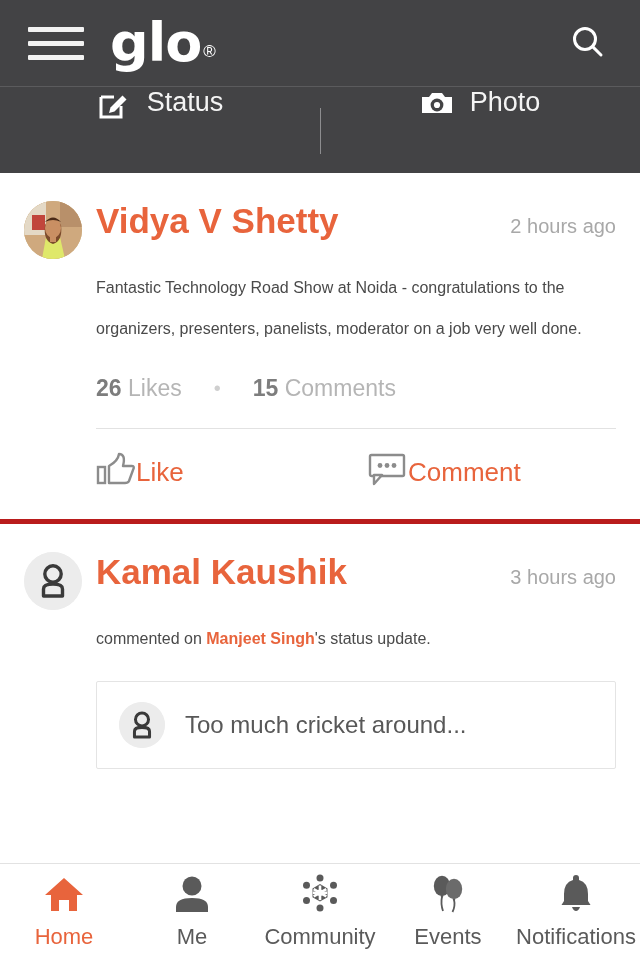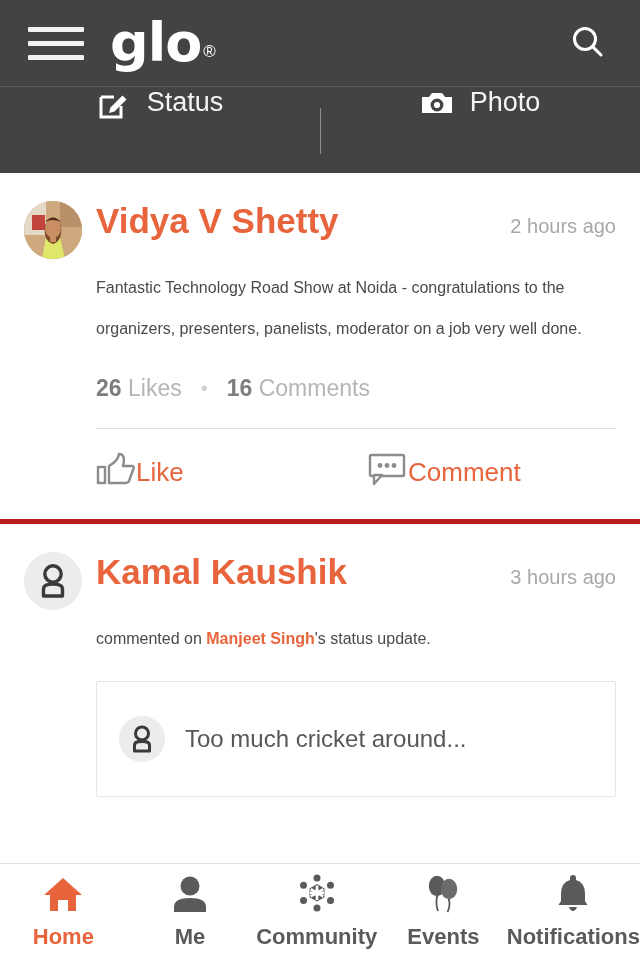--- a/index.html
+++ b/index.html
@@ -178,21 +178,21 @@
     font-weight: bold;
     cursor: pointer;
   }
 
   .stats {
     margin-top: 26px;
     font-size: 23px;
     color: #b5b5b5;
     display: flex;
     align-items: center;
-    gap: 7px;
+    gap: 20px;
   }
   .stats .num {
     font-weight: bold;
     color: #7d7d7d;
   }
   .stats .stat { cursor: pointer; }
   .stats .dot {
     color: #cfcfcf;
     margin: 0 12px;
     font-size: 20px;
@@ -218,21 +218,21 @@
     font-size: 26px;
     color: #e8643c;
   }
 
   
   .quote {
     margin-top: 22px;
     margin-bottom: 30px;
     border: 1px solid #e4e4e4;
     border-radius: 2px;
-    height: 116px;
+    height: 88px;
     display: flex;
     align-items: center;
     padding: 0 22px;
     box-sizing: border-box;
     background: #ffffff;
     cursor: pointer;
   }
   .quote .avatar {
     width: 46px;
     height: 46px;
@@ -263,21 +263,21 @@
   }
   .navicon {
     height: 38px;
     display: flex;
     align-items: flex-end;
     justify-content: center;
   }
   .navlabel {
     font-size: 22px;
     color: #5a5a5a;
-    font-weight: 700;
+    font-weight: 400;
     margin-top: 7px;
   }
   .navitem.active .navlabel { color: #e8643c; }
 </style>
 </head>
 <body>
 
 <div class="app">
 
   <div class="header">
@@ -355,21 +355,21 @@
 
           <div class="post-text">Fantastic Technology Road Show at Noida - congratulations to the organizers, presenters, panelists, moderator on a job very well done.</div>
 
           <div class="stats">
             <span class="stat">
               <span class="num">26</span>
               <span>Likes</span>
             </span>
             <span class="dot">•</span>
             <span class="stat">
-              <span class="num">16</span>
+              <span class="num">15</span>
               <span>Comments</span>
             </span>
           </div>
 
           <div class="actions-sep"></div>
 
           <div class="actions">
             <div class="action like">
               <span>
                 <svg width="40" height="38" viewBox="0 0 40 38" aria-hidden="true">

